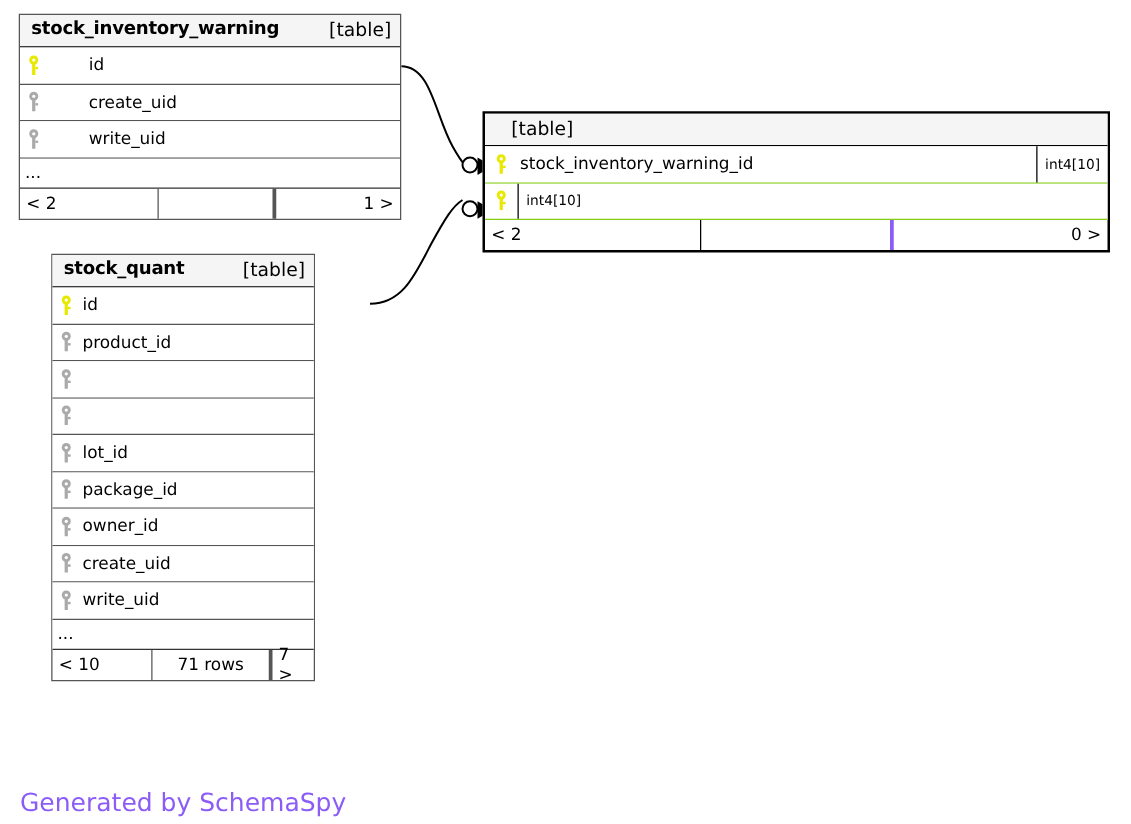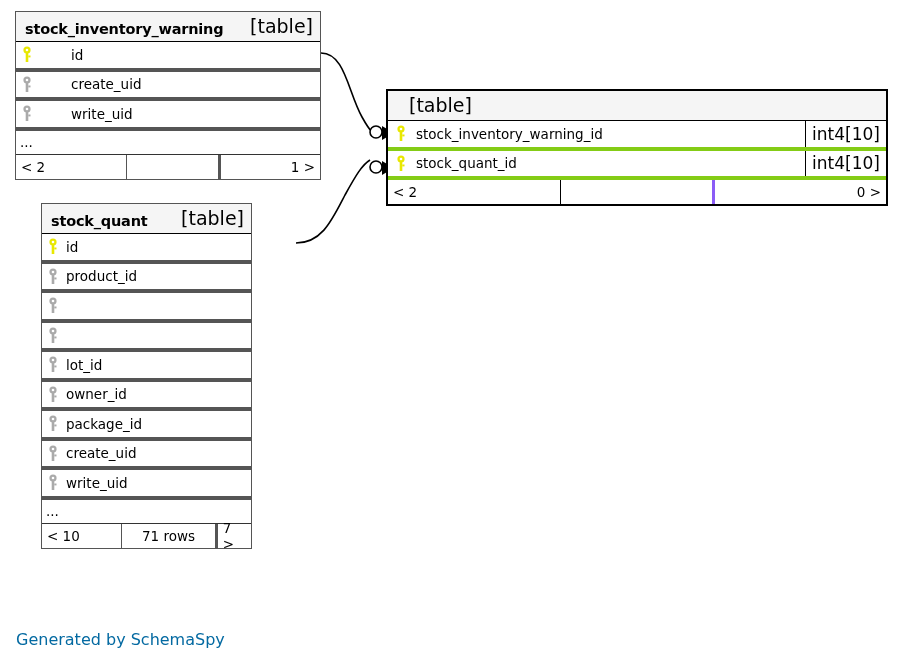--- a/index.html
+++ b/index.html
@@ -44,49 +44,49 @@
     display: flex;
     flex-direction: column;
   }
   .table-box.thin {
     border-width: 1px;
     border-color: #555555;
   }
 
   .tbl-header {
     display: flex;
-    align-items: flex-end;
+    align-items: flex-start;
     justify-content: space-between;
     background: #f5f5f5;
     border-bottom: 1px solid #000000;
     padding: 3px 7px 4px 9px;
     box-sizing: border-box;
   }
   .tbl-name {
     font-weight: bold;
     font-size: 14.5px;
     letter-spacing: -0.2px;
     white-space: nowrap;
   }
   .tbl-tag {
-    font-size: 19px;
+    font-size: 15px;
     color: #000000;
     white-space: nowrap;
     padding-left: 12px;
   }
 
   .tbl-rows {
     display: flex;
     flex-direction: column;
   }
 
   .row {
     display: flex;
     align-items: center;
-    border-bottom: 4px solid #84cc16;
+    border-bottom: 1px solid #84cc16;
     box-sizing: border-box;
     height: 29.5px;
     background: #ffffff;
   }
   .thin .row {
     border-bottom-color: #555555;
     height: 29.5px;
   }
 
   .row .keycell {
@@ -106,21 +106,21 @@
     font-size: 13.5px;
     white-space: nowrap;
     overflow: hidden;
     padding-left: 2px;
   }
   .row .colname.indented {
     padding-left: 33px;
   }
 
   .row .coltype {
-    font-size: 17px;
+    font-size: 11px;
     white-space: nowrap;
     padding: 0 6px 0 6px;
     border-left: 1px solid #000000;
     align-self: stretch;
     display: flex;
     align-items: center;
   }
 
   
   .row.ellipsis {
@@ -150,22 +150,22 @@
   .tbl-footer .fcell.left { justify-content: flex-start; }
   .tbl-footer .fcell.mid  { justify-content: center;  border-left: 1px solid #000000; border-right: 3px solid #8b5cf6; }
   .tbl-footer .fcell.right{ justify-content: flex-end; }
   .thin .tbl-footer .fcell.mid { border-left-color: #555555; border-right-color: #555555; }
 
   
   .key-ico { display: block; }
 
   .footer-note {
     position: absolute;
-    font-size: 16px;
-    color: #0369a1;
+    font-size: 20px;
+    color: #8b5cf6;
     white-space: nowrap;
   }
 </style>
 </head>
 <body>
 
 <div id="canvas">
 
   <svg id="edges" viewBox="0 0 905 659" width="905" height="659" xmlns="http://www.w3.org/2000/svg">
     <g fill="none" stroke="#000000" stroke-width="1.6">
@@ -269,21 +269,20 @@
 
       <div class="row">
         <span class="keycell">
           <svg class="key-ico" width="10" height="17" viewBox="0 0 10 17" xmlns="http://www.w3.org/2000/svg">
             <circle cx="5" cy="4" r="3.6" fill="#e8e800"></circle>
               <circle cx="5" cy="4" r="1.3" fill="#ffffff"></circle>
             <rect x="3.7" y="6.5" width="2.6" height="9.5" fill="#e8e800"></rect>
             <rect x="6.3" y="9.5" width="2.2" height="1.9" fill="#e8e800"></rect>
           </svg>
         </span>
-        <span class="colname">stock_quant_id</span>
         <span class="coltype">int4[10]</span>
       </div>
     </div>
 
     <div class="tbl-footer">
       <div class="fcell left" style="width:172px;">&lt; 2</div>
       <div class="fcell mid" style="width:155px;"></div>
       <div class="fcell right" style="flex:1 1 auto;">0 &gt;</div>
     </div>
   </div>
@@ -358,33 +357,33 @@
 
       <div class="row">
         <span class="keycell">
           <svg class="key-ico" width="10" height="17" viewBox="0 0 10 17" xmlns="http://www.w3.org/2000/svg">
             <circle cx="5" cy="4" r="3.6" fill="#aaaaaa"></circle>
               <circle cx="5" cy="4" r="1.3" fill="#ffffff"></circle>
             <rect x="3.7" y="6.5" width="2.6" height="9.5" fill="#aaaaaa"></rect>
             <rect x="6.3" y="9.5" width="2.2" height="1.9" fill="#aaaaaa"></rect>
           </svg>
         </span>
+        <span class="colname">package_id</span>
+      </div>
+
+      <div class="row">
+        <span class="keycell">
+          <svg class="key-ico" width="10" height="17" viewBox="0 0 10 17" xmlns="http://www.w3.org/2000/svg">
+            <circle cx="5" cy="4" r="3.6" fill="#aaaaaa"></circle>
+              <circle cx="5" cy="4" r="1.3" fill="#ffffff"></circle>
+            <rect x="3.7" y="6.5" width="2.6" height="9.5" fill="#aaaaaa"></rect>
+            <rect x="6.3" y="9.5" width="2.2" height="1.9" fill="#aaaaaa"></rect>
+          </svg>
+        </span>
         <span class="colname">owner_id</span>
-      </div>
-
-      <div class="row">
-        <span class="keycell">
-          <svg class="key-ico" width="10" height="17" viewBox="0 0 10 17" xmlns="http://www.w3.org/2000/svg">
-            <circle cx="5" cy="4" r="3.6" fill="#aaaaaa"></circle>
-              <circle cx="5" cy="4" r="1.3" fill="#ffffff"></circle>
-            <rect x="3.7" y="6.5" width="2.6" height="9.5" fill="#aaaaaa"></rect>
-            <rect x="6.3" y="9.5" width="2.2" height="1.9" fill="#aaaaaa"></rect>
-          </svg>
-        </span>
-        <span class="colname">package_id</span>
       </div>
 
 
       <div class="row">
         <span class="keycell">
           <svg class="key-ico" width="10" height="17" viewBox="0 0 10 17" xmlns="http://www.w3.org/2000/svg">
             <circle cx="5" cy="4" r="3.6" fill="#aaaaaa"></circle>
               <circle cx="5" cy="4" r="1.3" fill="#ffffff"></circle>
             <rect x="3.7" y="6.5" width="2.6" height="9.5" fill="#aaaaaa"></rect>
             <rect x="6.3" y="9.5" width="2.2" height="1.9" fill="#aaaaaa"></rect>

